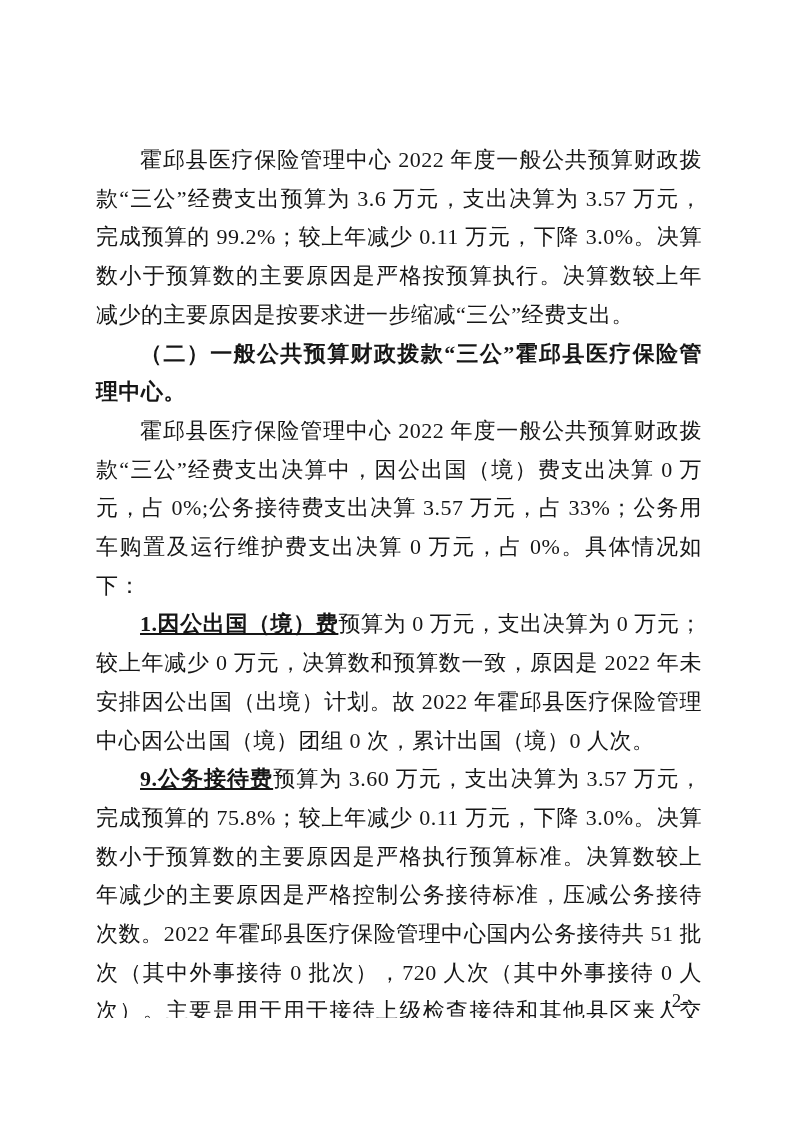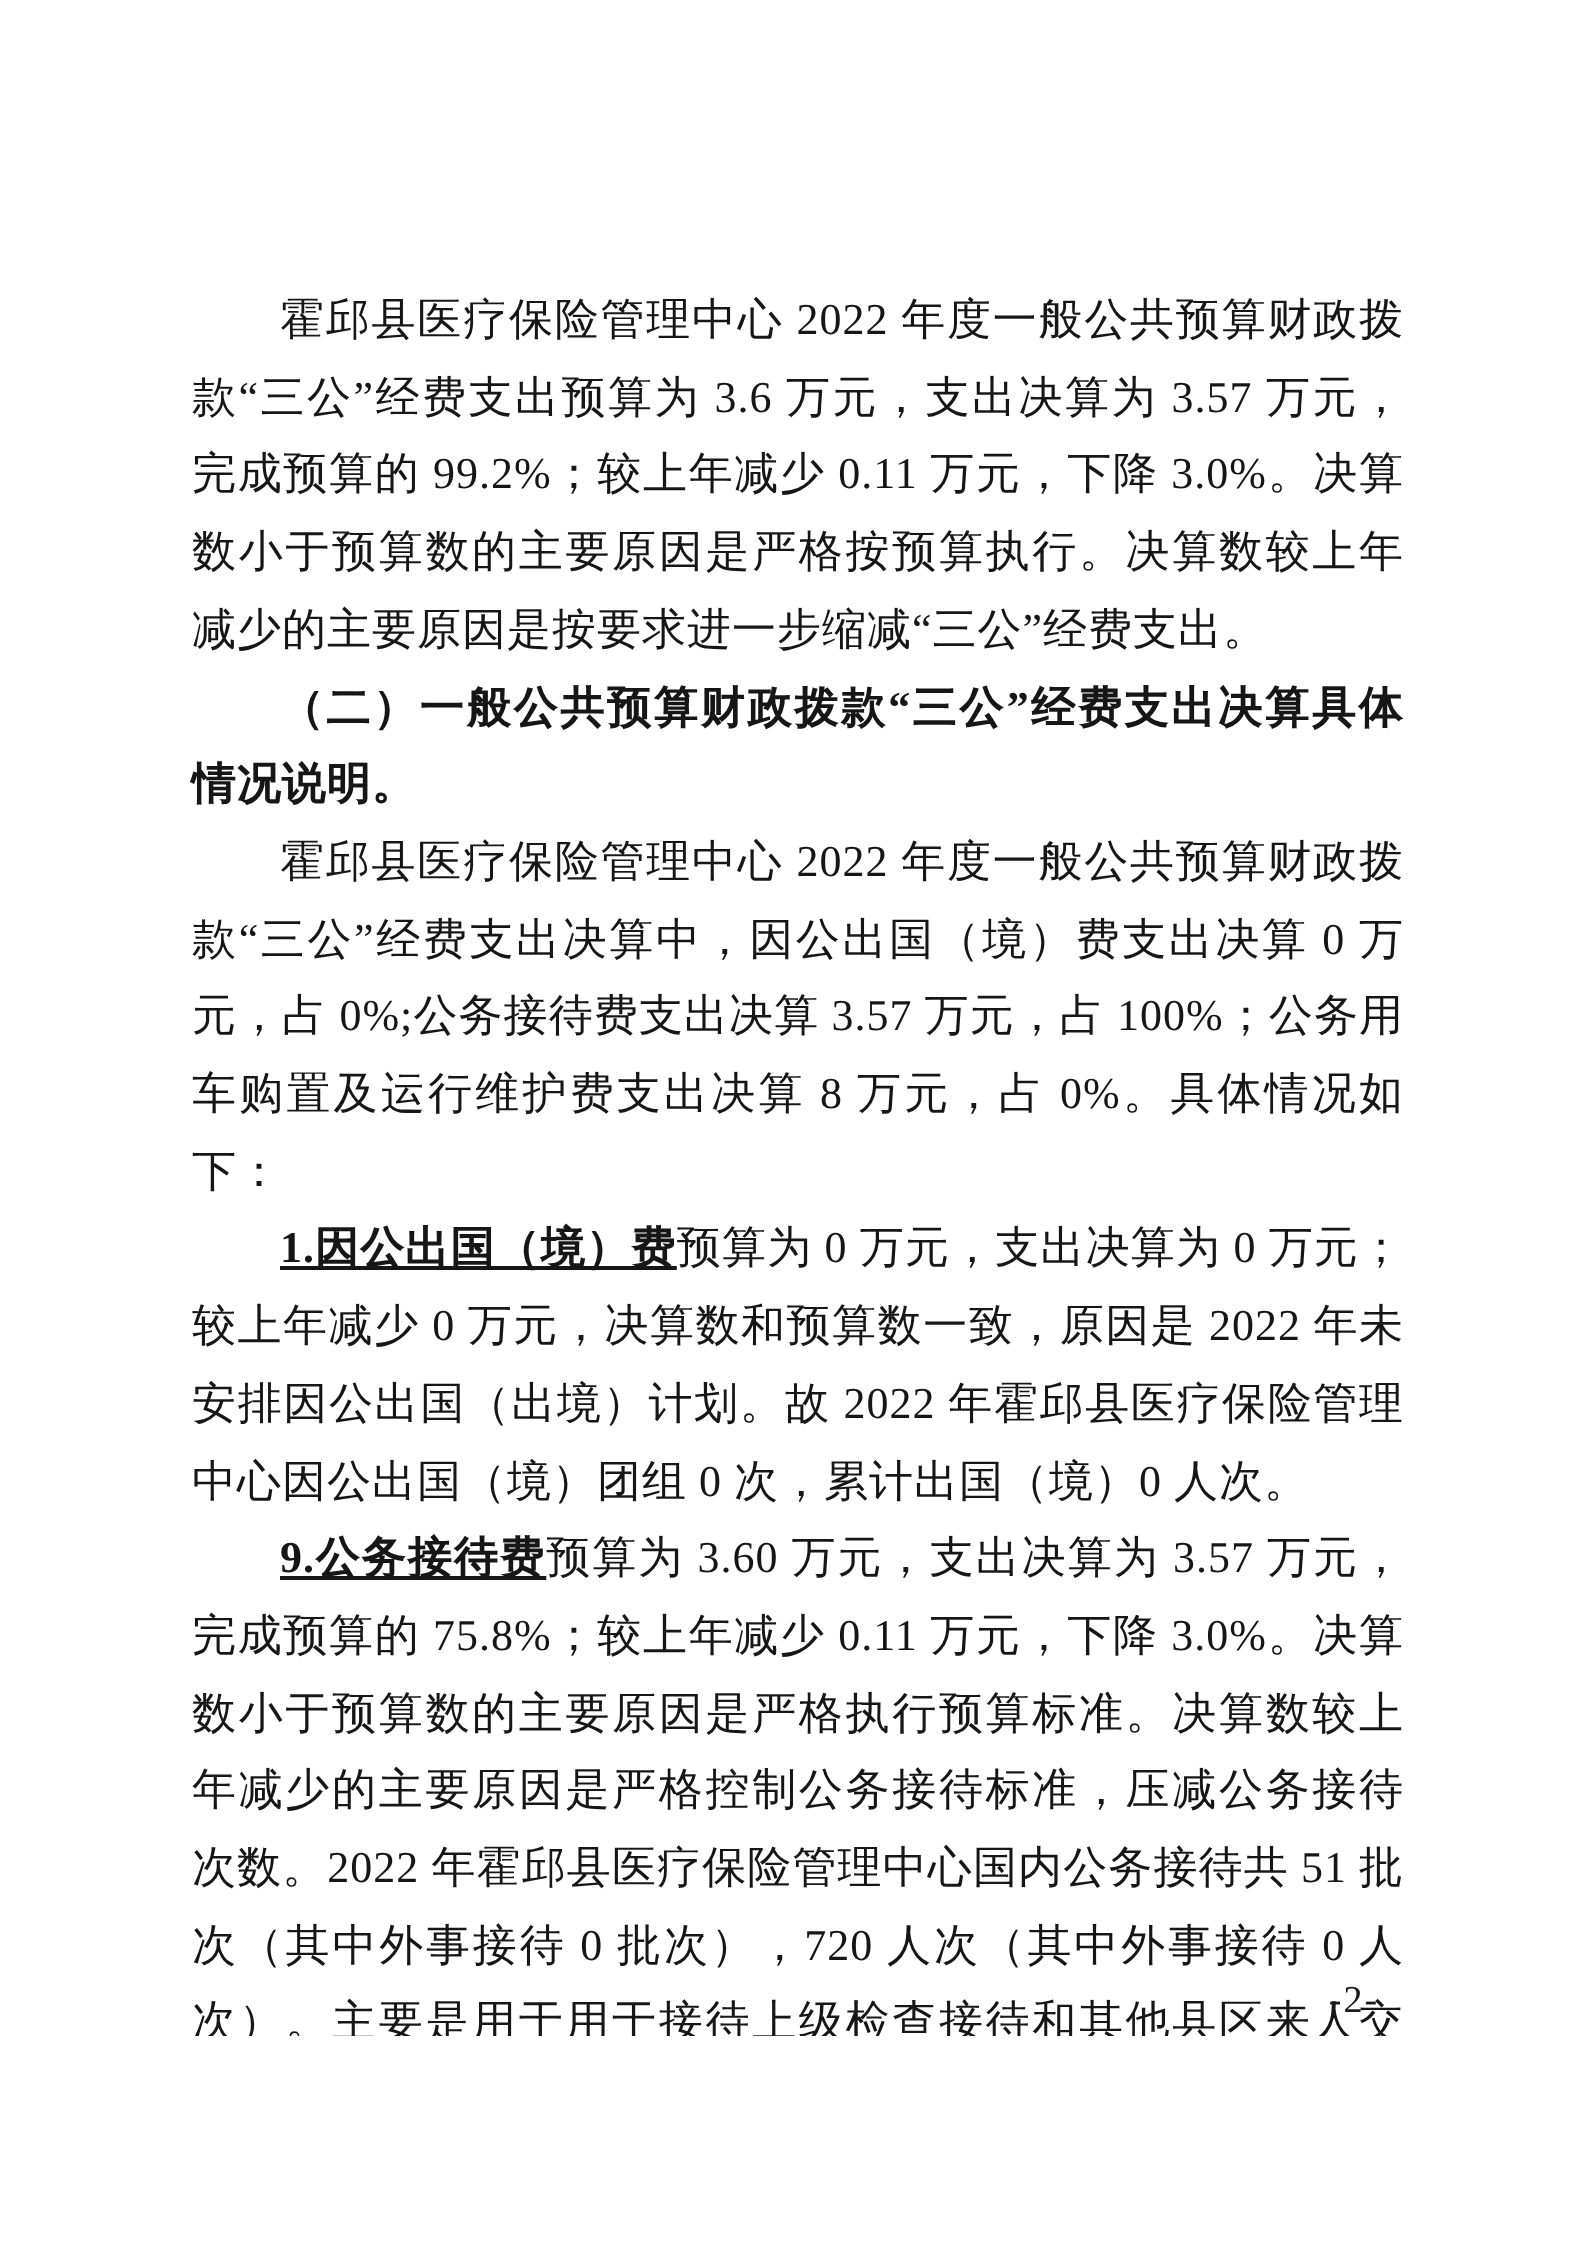--- a/index.html
+++ b/index.html
@@ -52,23 +52,23 @@
   }
 </style>
 </head>
 <body>
 
 <div class="page">
   <div class="content">
 
     <p class="para">霍邱县医疗保险管理中心 2022 年度一般公共预算财政拨款“三公”经费支出预算为 3.6 万元，支出决算为 3.57 万元，完成预算的 99.2%；较上年减少 0.11 万元，下降 3.0%。决算数小于预算数的主要原因是严格按预算执行。决算数较上年减少的主要原因是按要求进一步缩减“三公”经费支出。</p>
 
-    <p class="para heading">（二）一般公共预算财政拨款“三公”经费支出决算具体情况说明。</p>
+    <p class="para heading">（二）一般公共预算财政拨款“三公”霍邱县医疗保险管理中心。</p>
 
-    <p class="para">霍邱县医疗保险管理中心 2022 年度一般公共预算财政拨款“三公”经费支出决算中，因公出国（境）费支出决算 0 万元，占 0%;公务接待费支出决算 3.57 万元，占 100%；公务用车购置及运行维护费支出决算 8 万元，占 0%。具体情况如下：</p>
+    <p class="para">霍邱县医疗保险管理中心 2022 年度一般公共预算财政拨款“三公”经费支出决算中，因公出国（境）费支出决算 0 万元，占 0%;公务接待费支出决算 3.57 万元，占 33%；公务用车购置及运行维护费支出决算 0 万元，占 0%。具体情况如下：</p>
 
     <p class="para"><span class="lead">1.因公出国（境）费</span><span>预算为 0 万元，支出决算为 0 万元；较上年减少 0 万元，决算数和预算数一致，原因是 2022 年未安排因公出国（出境）计划。故 2022 年霍邱县医疗保险管理中心因公出国（境）团组 0 次，累计出国（境）0 人次。</span></p>
 
     <p class="para"><span class="lead">9.公务接待费</span><span>预算为 3.60 万元，支出决算为 3.57 万元，完成预算的 75.8%；较上年减少 0.11 万元，下降 3.0%。决算数小于预算数的主要原因是严格执行预算标准。决算数较上年减少的主要原因是严格控制公务接待标准，压减公务接待次数。2022 年霍邱县医疗保险管理中心国内公务接待共 51 批次（其中外事接待 0 批次），720 人次（其中外事接待 0 人次）。主要是用于用于接待上级检查接待和其他县区来人交流学习接待支出。经费使用深</span></p>
 
   </div>
 
   <div class="page-number">-2-</div>
 </div>
 

